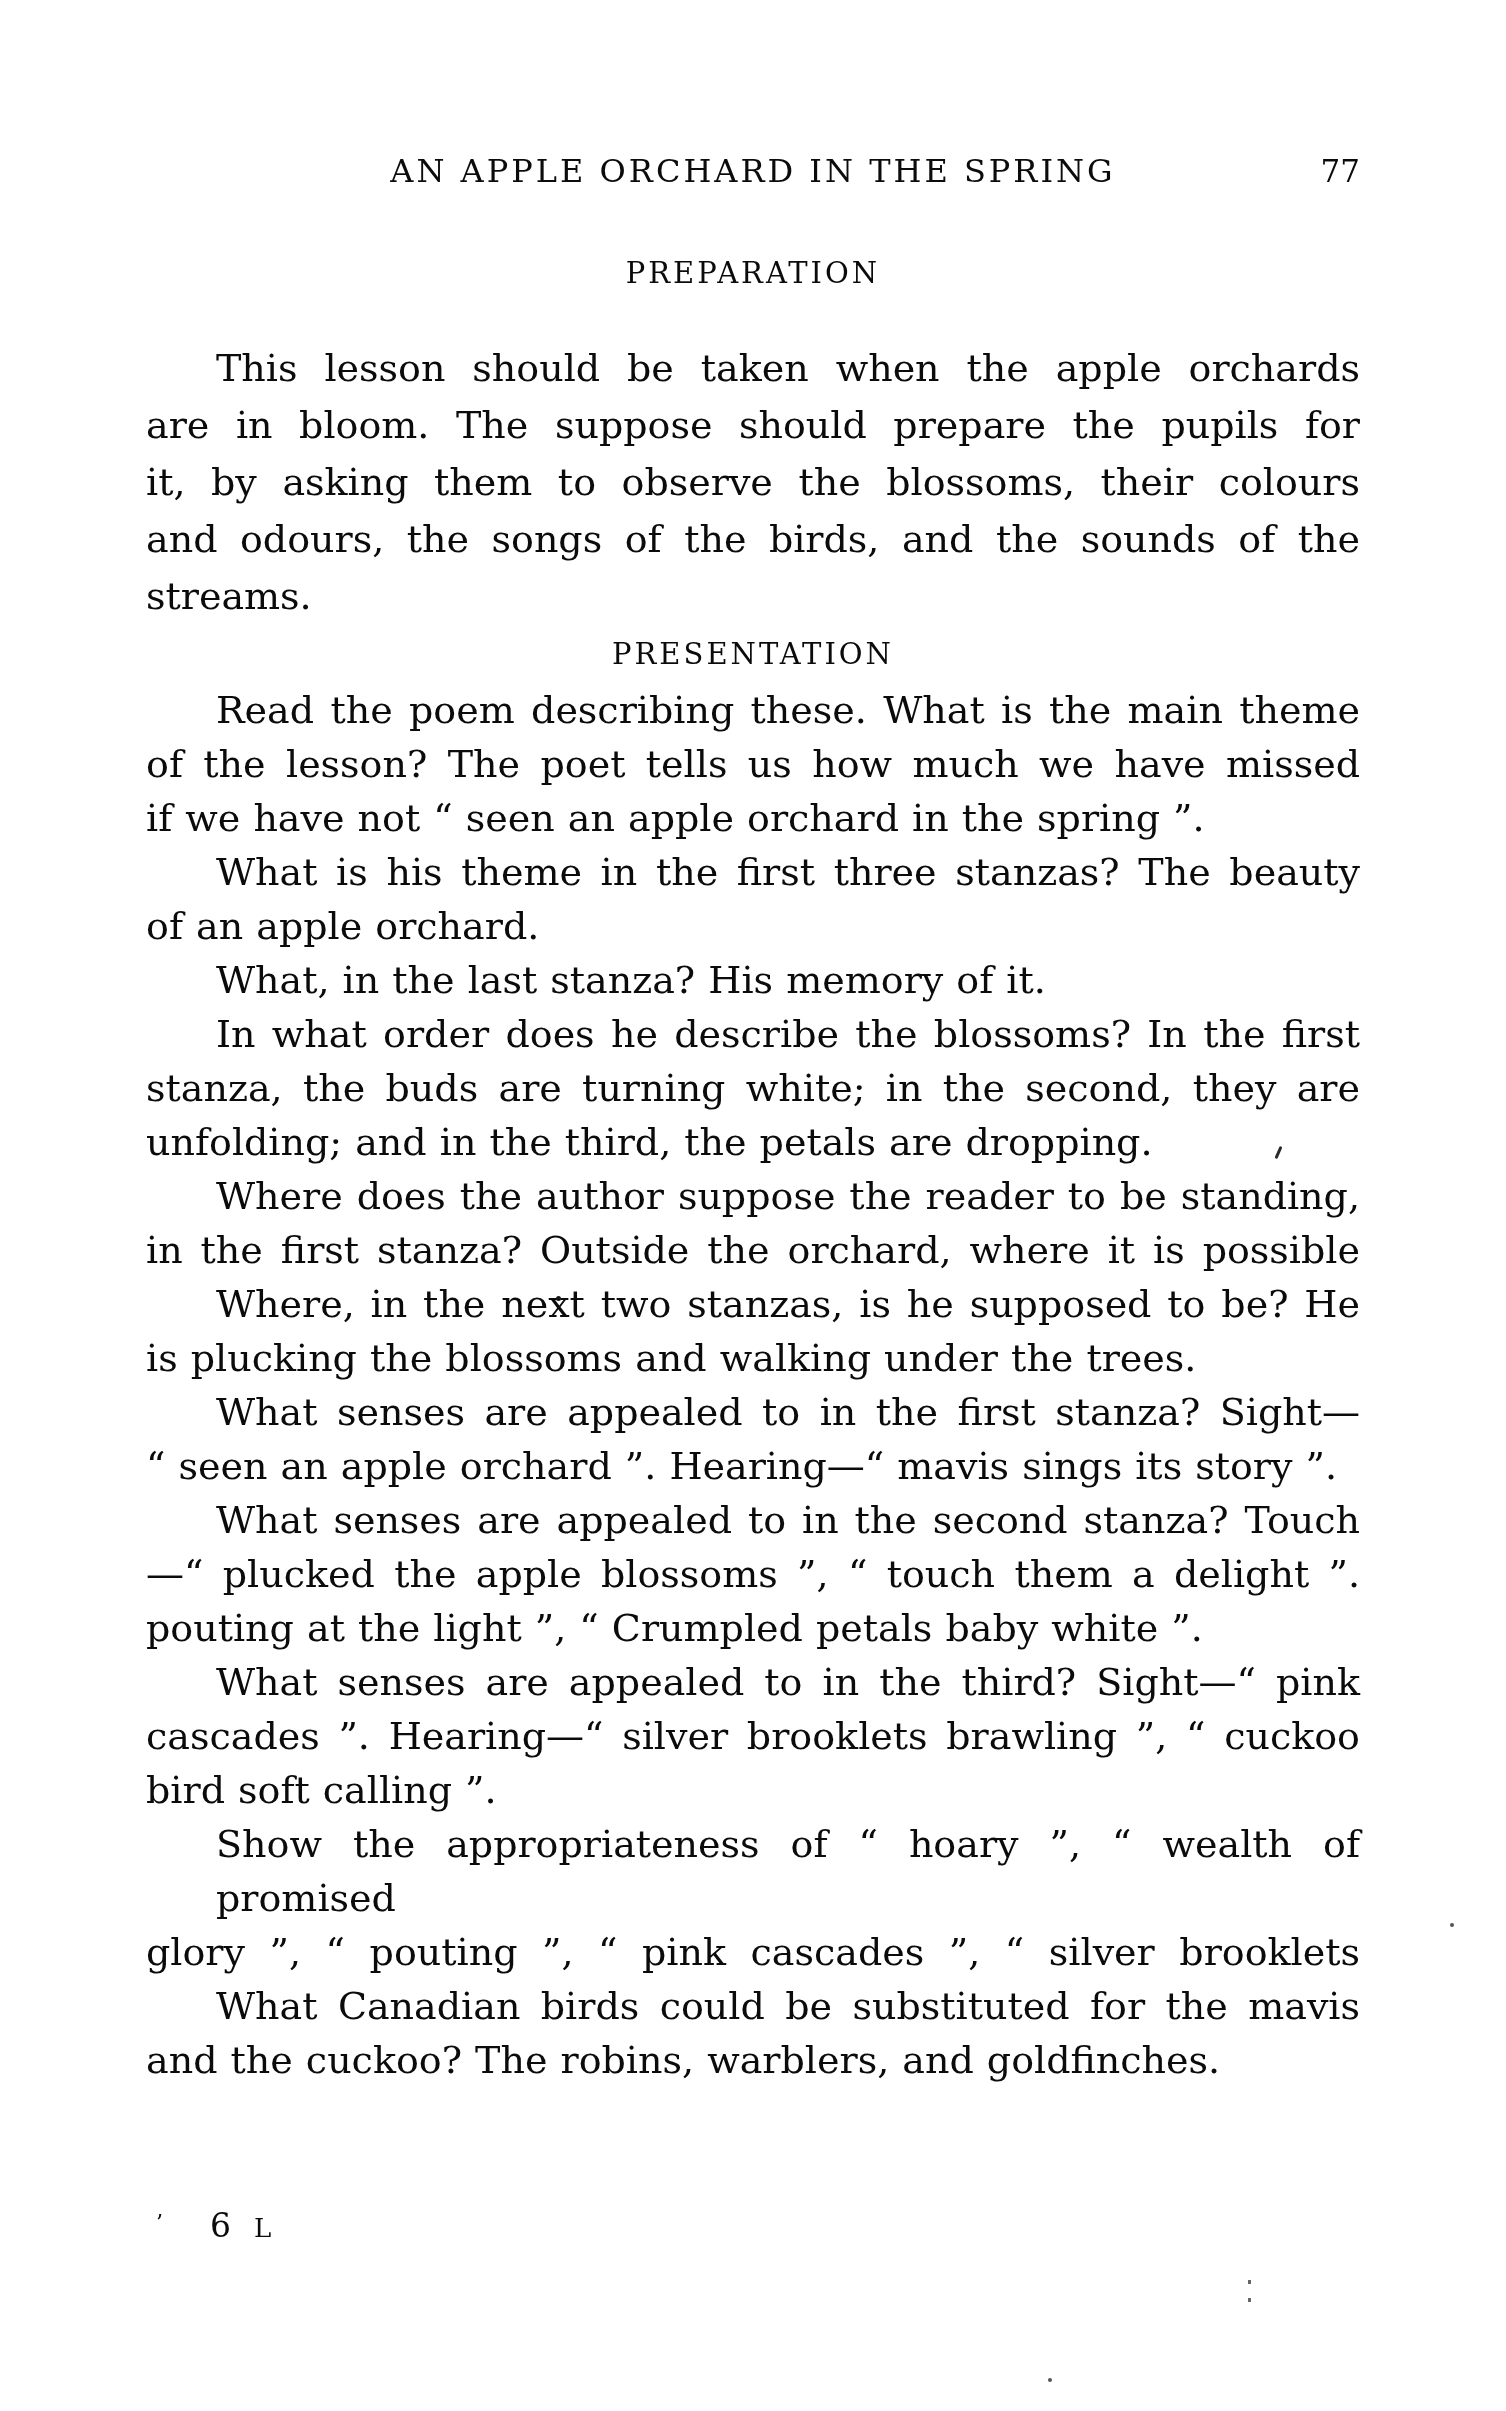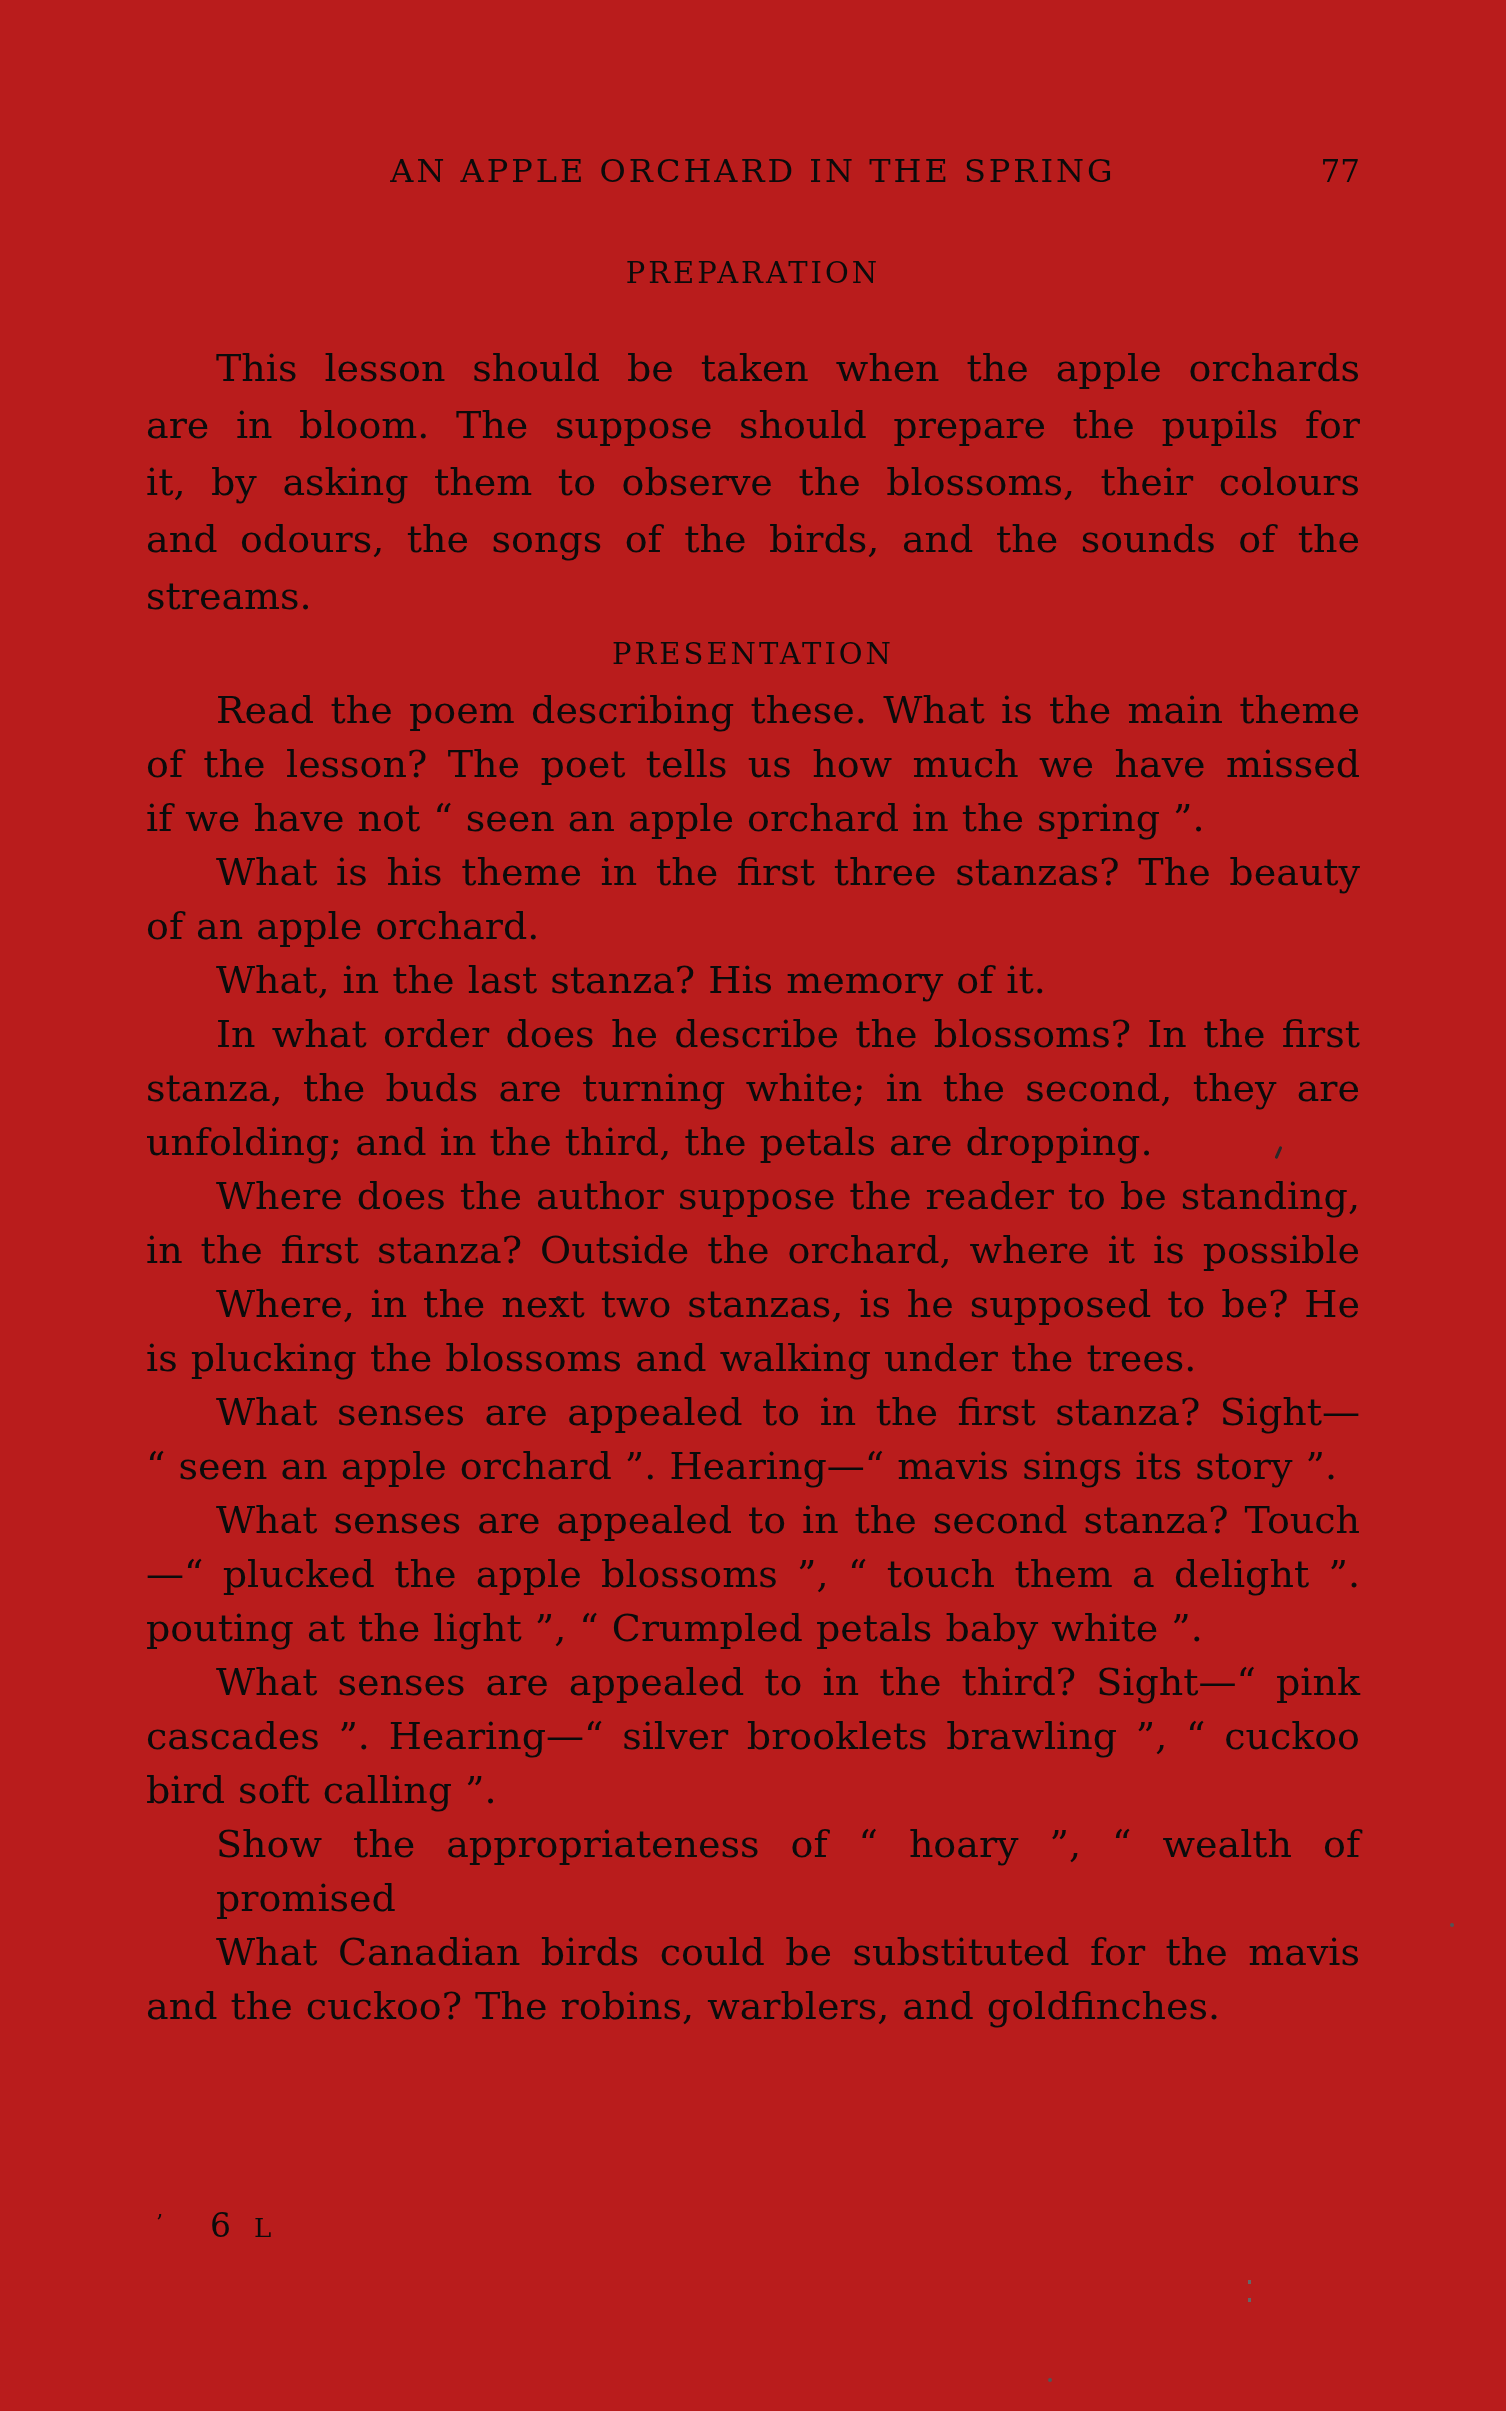--- a/index.html
+++ b/index.html
@@ -1,18 +1,18 @@
 <!DOCTYPE html>
 <html><head>
 <meta charset="utf-8">
 <style>
   html,body { margin:0; padding:0; background:#e8e8e8; }
   .page {
     position:relative; width:1506px; height:2411px;
-    background:#b91c1c; color:#0b0b0b;
+    background:#ffffff; color:#0b0b0b;
     font-family:"DejaVu Serif", serif;
     overflow:hidden;
   }
   
   .running-header { position:absolute; top:152px; left:146px; right:146px; height:44px; }
   .header-title {
     position:absolute; left:50%; top:0; transform:translateX(-50%);
     font-size:32px; letter-spacing:3px; white-space:nowrap; font-weight:500;
   }
   .page-number { position:absolute; right:0; top:1px; font-size:31px; font-weight:500; }
@@ -110,20 +110,21 @@
             <div class="line">—“ plucked the apple blossoms ”, “ touch them a delight ”.</div>
             <div class="line last">pouting at the light ”, “ Crumpled petals baby white ”.</div>
           </div>
           <div class="paragraph">
             <div class="line first">What senses are appealed to in the third?  Sight—“ pink</div>
             <div class="line">cascades ”.  Hearing—“ silver brooklets brawling ”, “ cuckoo</div>
             <div class="line last">bird soft calling ”.</div>
           </div>
           <div class="paragraph">
             <div class="line first">Show the appropriateness of “ hoary ”, “ wealth of promised</div>
+            <div class="line">glory ”,  “ pouting ”,  “ pink  cascades ”,  “ silver  brooklets</div>
           </div>
           <div class="paragraph">
             <div class="line first">What Canadian birds could be substituted for the mavis</div>
             <div class="line last">and the cuckoo?  The robins, warblers, and goldfinches.</div>
           </div>
         </div>
       </div>
     </div>
 
   <div class="footer">

